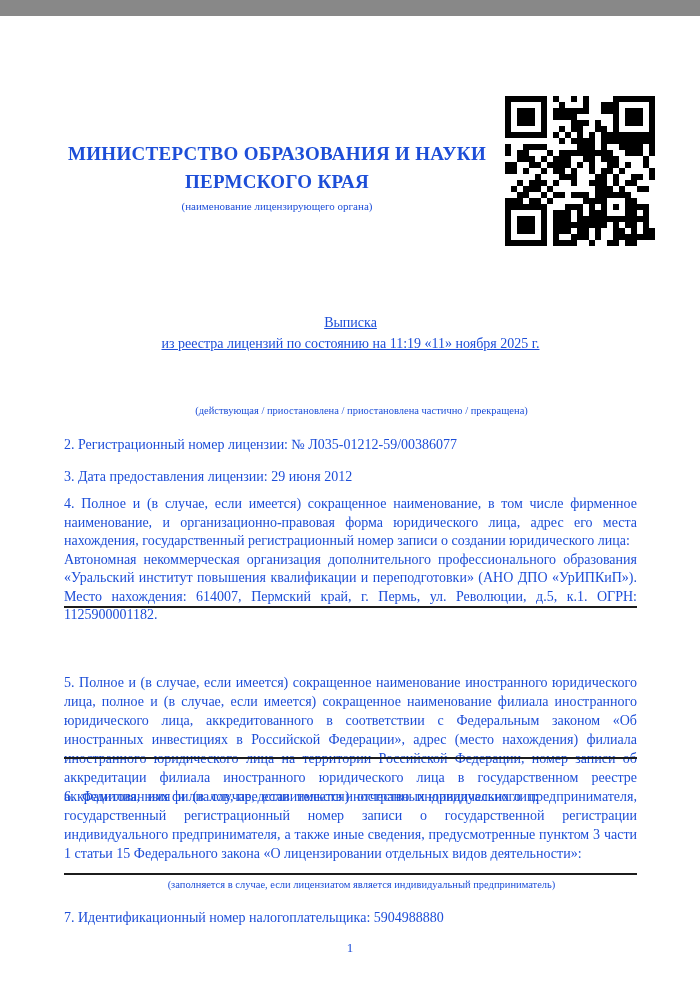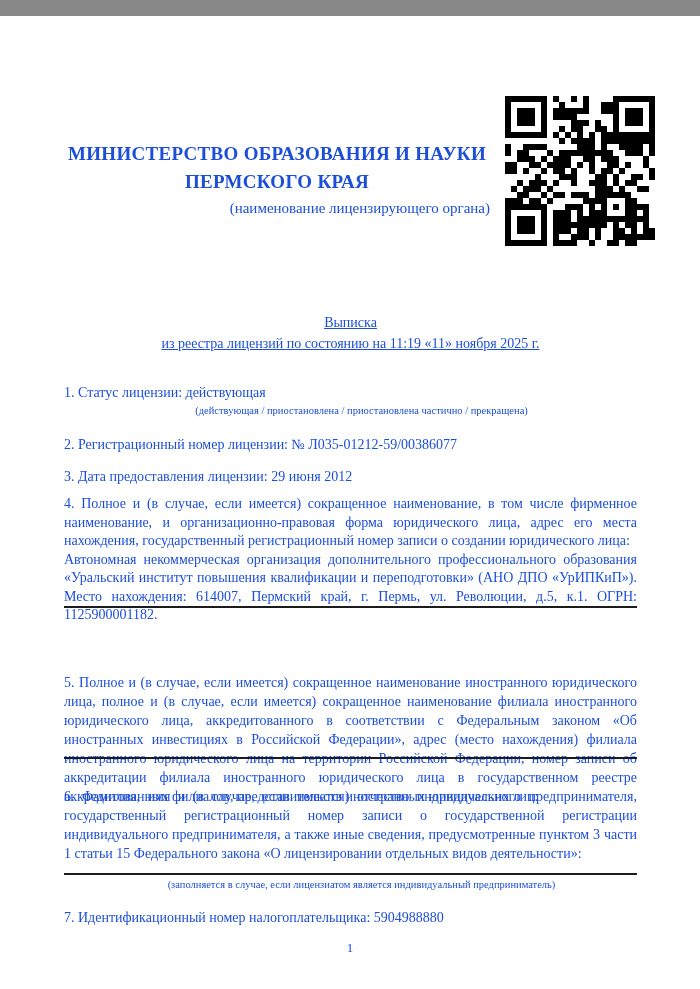--- a/index.html
+++ b/index.html
@@ -8,21 +8,21 @@
     width:700px;height:989px;
     margin:16px auto;
     background:#ffffff;
     color:#1d4ed8;
     font-family:"Liberation Serif","DejaVu Serif",serif;
     overflow:hidden;
   }
   .qr{position:absolute;left:505px;top:80px;width:150px;height:150px;}
   .header{position:absolute;left:64px;top:124px;width:426px;text-align:center;}
   .header .name{font-weight:bold;font-size:19px;line-height:28px;letter-spacing:.3px;}
-  .header .cap{font-size:15px;margin-top:4px;text-align:right;}
+  .header .cap{font-size:11px;margin-top:4px;}
   .title{position:absolute;left:64px;top:296px;width:573px;text-align:center;font-size:14px;line-height:21px;text-decoration:underline;}
   .item{position:absolute;left:64px;width:573px;font-size:14px;line-height:19px;}
   .just{text-align:justify;}
   .caption{position:absolute;left:75px;width:573px;font-size:10.5px;text-align:center;line-height:13px;}
   .rule{position:absolute;left:64px;width:573px;border-top:2px solid #1c1c1c;height:0;}
   #item1{top:367px;}
   #caption1{top:388px;}
   #item2{top:419px;}
   #item3{top:451px;}
   #item4{top:479px;line-height:18.5px;}
@@ -405,21 +405,20 @@
     <div class="name">МИНИСТЕРСТВО ОБРАЗОВАНИЯ И НАУКИ</div>
     <div class="name">ПЕРМСКОГО КРАЯ</div>
     <div class="cap">(наименование лицензирующего органа)</div>
   </div>
 
   <div class="title">
     <div>Выписка</div>
     <div>из реестра лицензий по состоянию на 11:19 «11» ноября 2025 г.</div>
   </div>
 
-  <div class="item" id="item1">1. Статус лицензии: действующая</div>
   <div class="caption" id="caption1">(действующая / приостановлена / приостановлена частично / прекращена)</div>
 
   <div class="item" id="item2">2. Регистрационный номер лицензии: № Л035-01212-59/00386077</div>
 
   <div class="item" id="item3">3. Дата предоставления лицензии: 29 июня 2012</div>
 
   <div class="item just" id="item4">
     <div>4. Полное и (в случае, если имеется) сокращенное наименование, в том числе фирменное наименование, и организационно-правовая форма юридического лица, адрес его места нахождения, государственный регистрационный номер записи о создании юридического лица:</div>
     <div>Автономная некоммерческая организация дополнительного профессионального образования «Уральский институт повышения квалификации и переподготовки» (АНО ДПО «УрИПКиП»). Место нахождения: 614007, Пермский край, г. Пермь, ул. Революции, д.5, к.1. ОГРН: 1125900001182.</div>
   </div>

